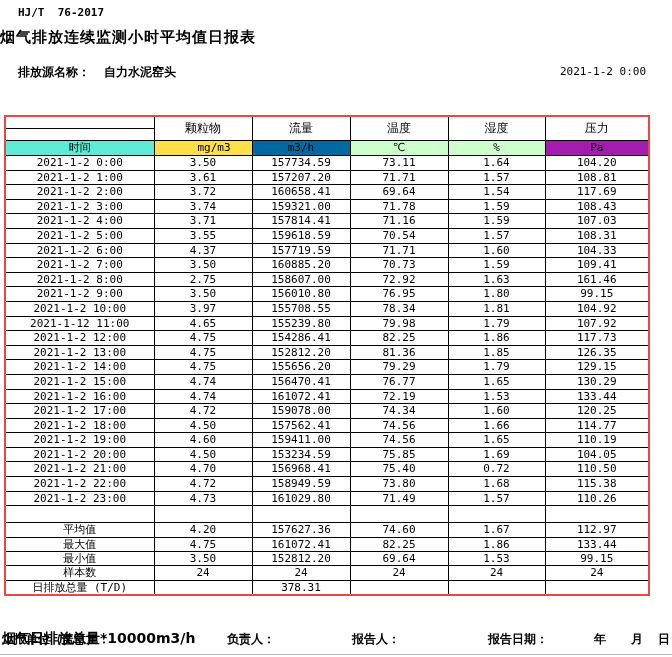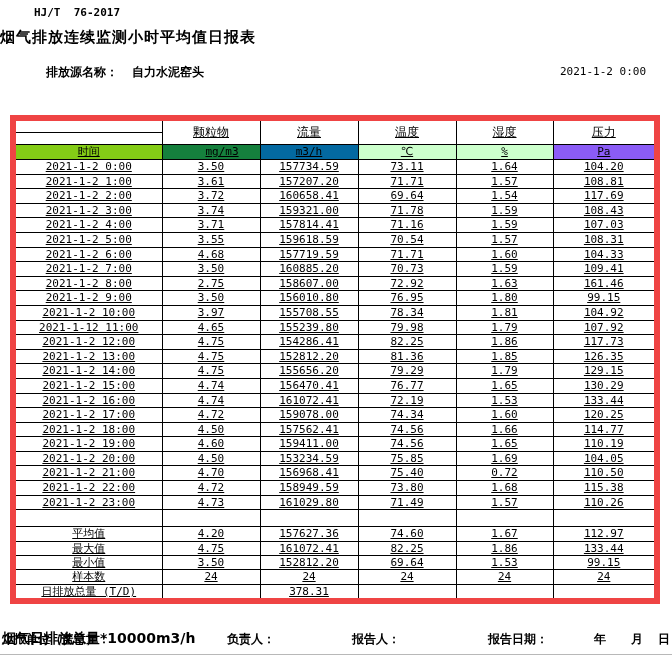--- a/index.html
+++ b/index.html
@@ -2,38 +2,37 @@
 <html><head>
 <meta charset="utf-8">
 <style>
   html,body{margin:0;padding:0;}
   body{
     width:672px;height:657px;background:#ffffff;position:relative;overflow:hidden;
     font-family:"DejaVu Sans","Liberation Sans",sans-serif;color:#000;
   }
   .std-no{
     position:absolute;left:18px;top:6px;font-size:11px;font-weight:bold;
-    white-space:pre;font-family:"DejaVu Sans Mono",monospace;margin-left:16px;
+    white-space:pre;font-family:"DejaVu Sans Mono",monospace;
   }
   .doc-title{
     position:absolute;left:0;top:28px;width:100%;text-align:left;
     font-size:15px;font-weight:bold;letter-spacing:1px;
   }
-  .source-line{position:absolute;left:18px;top:64px;font-size:12px;font-weight:bold;margin-left:28px;}
+  .source-line{position:absolute;left:18px;top:64px;font-size:12px;font-weight:bold;}
   .source-line .src-name{margin-left:14px;}
   .report-datetime{
     position:absolute;right:26px;top:65px;font-size:11px;font-weight:normal;
     font-family:"DejaVu Sans Mono",monospace;
   }
   table.report{
-    position:absolute;left:10px;top:115px;width:644px;
+    position:absolute;left:4px;top:115px;width:644px;
     border-collapse:collapse;table-layout:fixed;
-    border:6px solid #ef4444;
+    border:2px solid #ef4444;
     font-size:11px;
-    text-decoration:underline;
   }
   table.report td{
     border:1px solid #000;text-align:center;vertical-align:middle;
     padding:0;line-height:1.05;overflow:hidden;white-space:nowrap;
     font-family:"DejaVu Sans Mono","DejaVu Sans",monospace;
   }
   tr.hdr-split-top td{height:11px;}
   tr.hdr-split-bottom td{height:11px;}
   td.pollutant-name{font-size:12px;font-family:"DejaVu Sans","Liberation Sans",sans-serif;}
   tr.unit-row td{height:14px;background:#ccffcc;}
@@ -83,26 +82,26 @@
       <td class="pollutant-name" rowspan="2">颗粒物</td>
       <td class="pollutant-name" rowspan="2">流量</td>
       <td class="pollutant-name" rowspan="2">温度</td>
       <td class="pollutant-name" rowspan="2">湿度</td>
       <td class="pollutant-name" rowspan="2">压力</td>
     </tr>
     <tr class="hdr-split-bottom">
       <td></td>
     </tr>
     <tr class="unit-row">
-      <td style="background: #84cc16;">时间</td>
-      <td style="background: #15803d; padding-left: 22px;">mg/m3</td>
+      <td style="background: #5eead4;">时间</td>
+      <td style="background: #fde047; padding-left: 22px;">mg/m3</td>
       <td style="background: #0369a1;">m3/h</td>
       <td style="background: rgb(204, 255, 204);">℃</td>
       <td style="background: rgb(204, 255, 204);">%</td>
-      <td style="background: #8b5cf6;">Pa</td>
+      <td style="background: #a21caf;">Pa</td>
     </tr>
   </thead>
   <tbody id="data-rows">
       <tr class="data-row">
         <td class="time-cell">2021-1-2 0:00</td>
         <td>3.50</td>
         <td>157734.59</td>
         <td>73.11</td>
         <td>1.64</td>
         <td>104.20</td>
@@ -142,21 +141,21 @@
       <tr class="data-row">
         <td class="time-cell">2021-1-2 5:00</td>
         <td>3.55</td>
         <td>159618.59</td>
         <td>70.54</td>
         <td>1.57</td>
         <td>108.31</td>
       </tr>
       <tr class="data-row">
         <td class="time-cell">2021-1-2 6:00</td>
-        <td>4.68</td>
+        <td>4.37</td>
         <td>157719.59</td>
         <td>71.71</td>
         <td>1.60</td>
         <td>104.33</td>
       </tr>
       <tr class="data-row">
         <td class="time-cell">2021-1-2 7:00</td>
         <td>3.50</td>
         <td>160885.20</td>
         <td>70.73</td>

